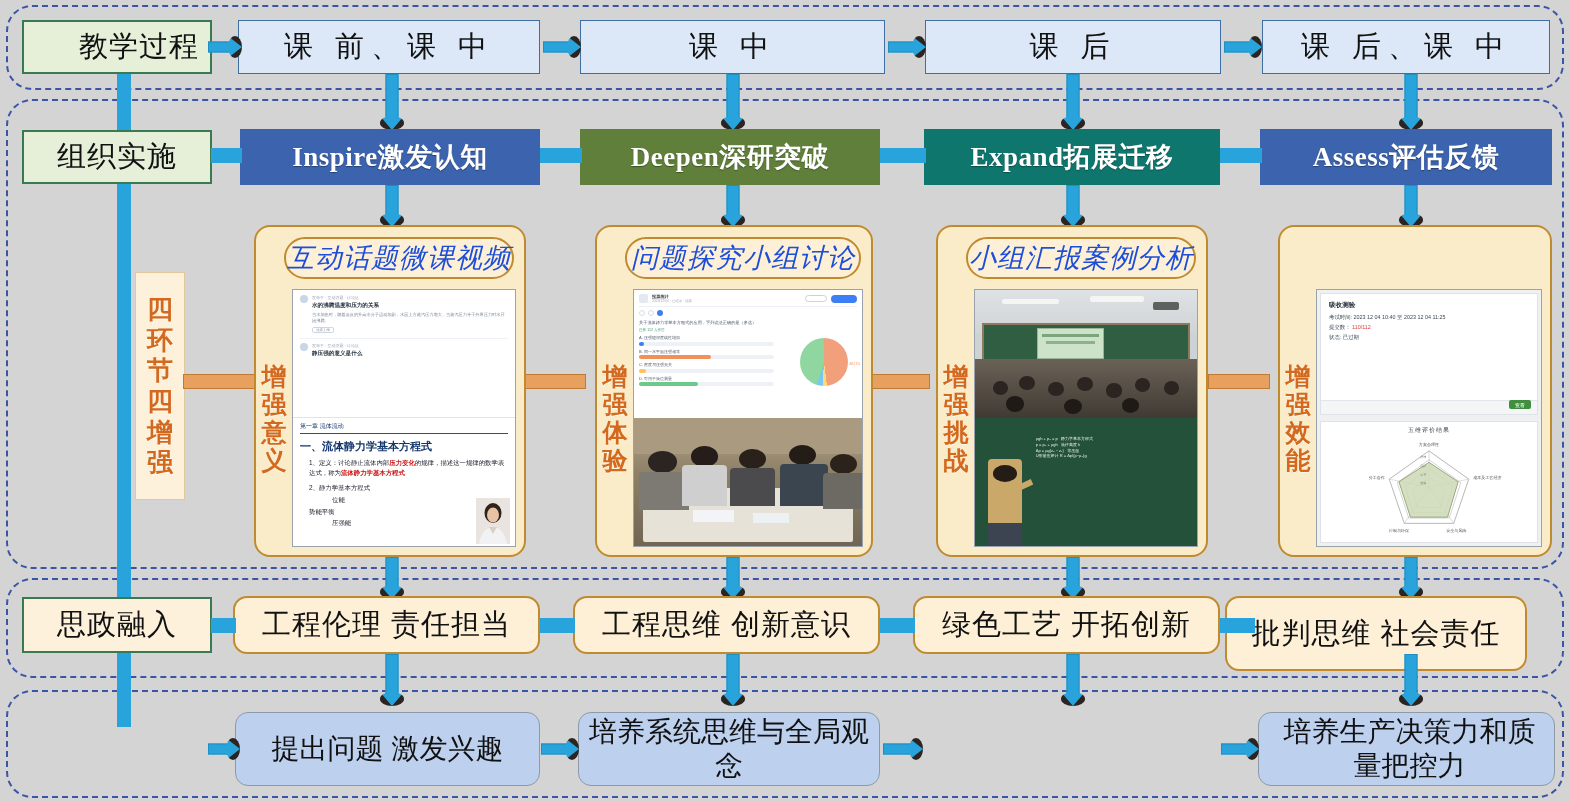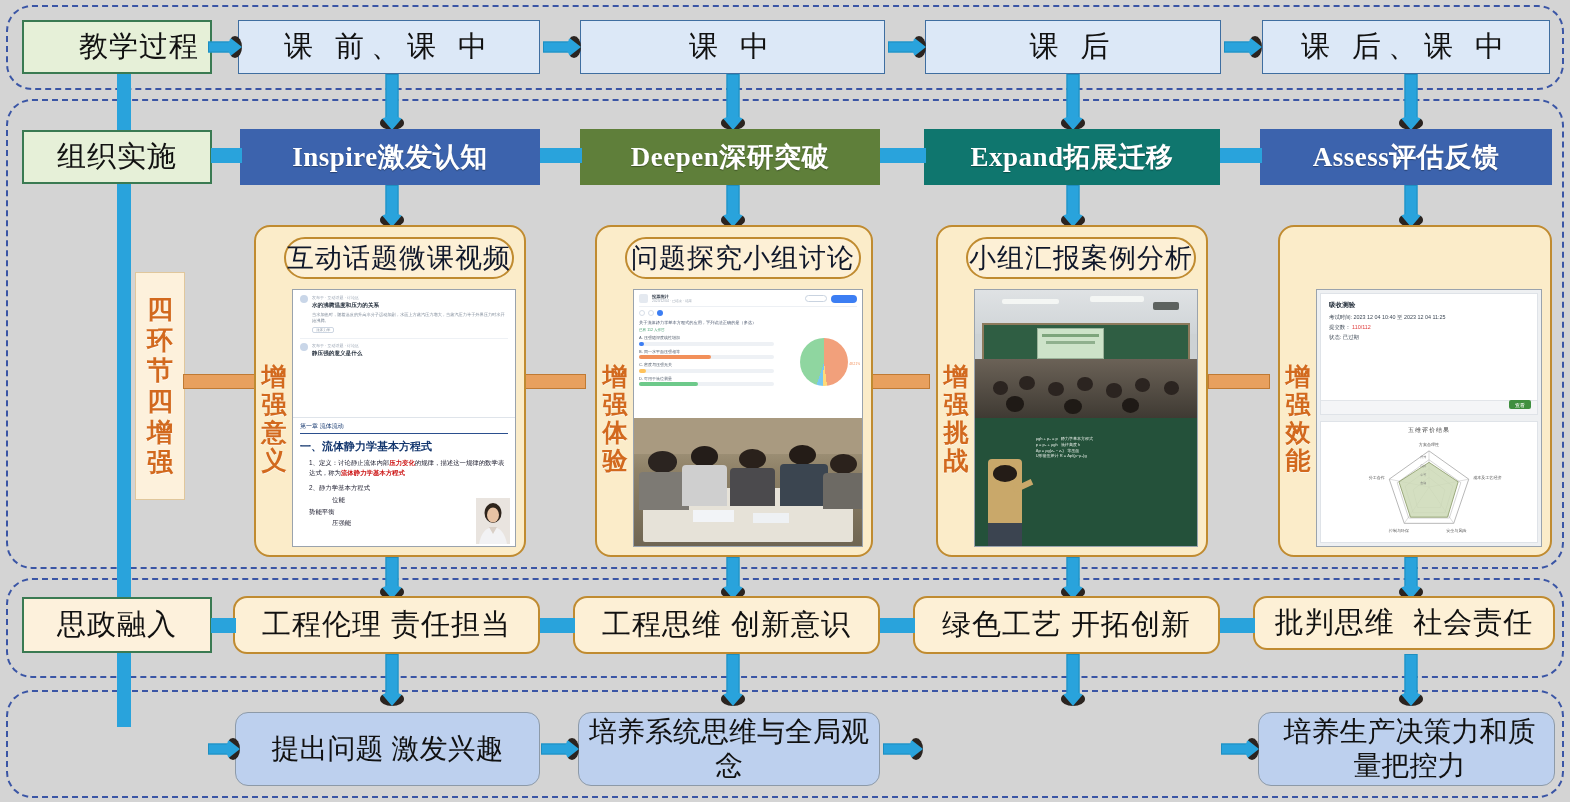--- a/index.html
+++ b/index.html
@@ -64,22 +64,23 @@
     border-radius:16px;
   }
   .card-title {
     position:absolute;
     left:28px; top:10px;
     width:calc(100% - 38px); height:42px;
     background:#fdf0d6;
     border:2.5px solid #c08b30;
     border-radius:22px;
     display:flex; align-items:center; justify-content:center;
-    font-size:27px; color:#0f172a; letter-spacing:1px;
+    font-size:27px; color:#1d4ed8; letter-spacing:1px;
     white-space:nowrap;
+    font-style:italic;
   }
   .vlabel {
     position:absolute;
     left:4px; top:66px;
     width:28px;
     display:flex; flex-direction:column; align-items:center;
     font-size:25px; font-weight:bold; color:#d2691e;
     line-height:1.12;
     text-shadow:0 1px 0 rgba(255,255,255,.6);
   }
@@ -599,21 +600,21 @@
 
   <div class="ideo-box" style="left:233px; top:596px; width:307px; height:58px;">
     <span>工程伦理 责任担当</span>
   </div>
   <div class="ideo-box" style="left:573px; top:596px; width:307px; height:58px;">
     <span>工程思维 创新意识</span>
   </div>
   <div class="ideo-box" style="left:913px; top:596px; width:307px; height:58px;">
     <span>绿色工艺 开拓创新</span>
   </div>
-  <div class="ideo-box" style="left:1253px; top:596px; width:302px; height:54px;font-family:Liberation Mono, monospace;">
+  <div class="ideo-box" style="left:1225px; top:596px; width:302px; height:75px;">
     <span>批判思维 社会责任</span>
   </div>
 
   <div class="hbar" style="left:211px; top:618px; width:25px; height:15px;"></div>
   <div class="hbar" style="left:540px; top:618px; width:35px; height:15px;"></div>
   <div class="hbar" style="left:880px; top:618px; width:35px; height:15px;"></div>
   <div class="hbar" style="left:1220px; top:618px; width:35px; height:15px;"></div>
 
   <div class="arrow-d" style="left:379px; top:654px; width:26px; height:52px;">
     <div class="shaft" style="height:40px;"></div>

